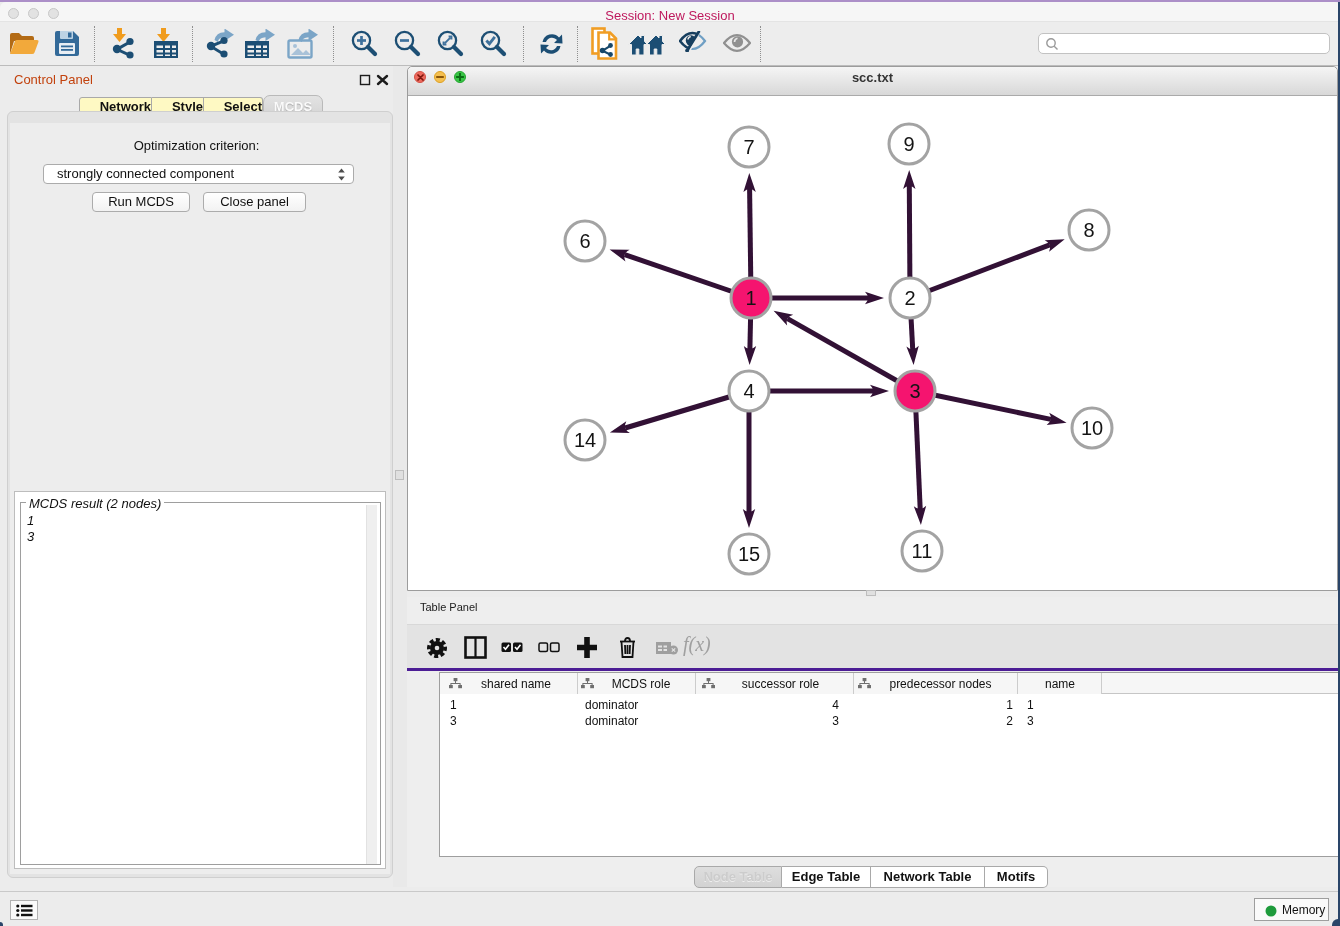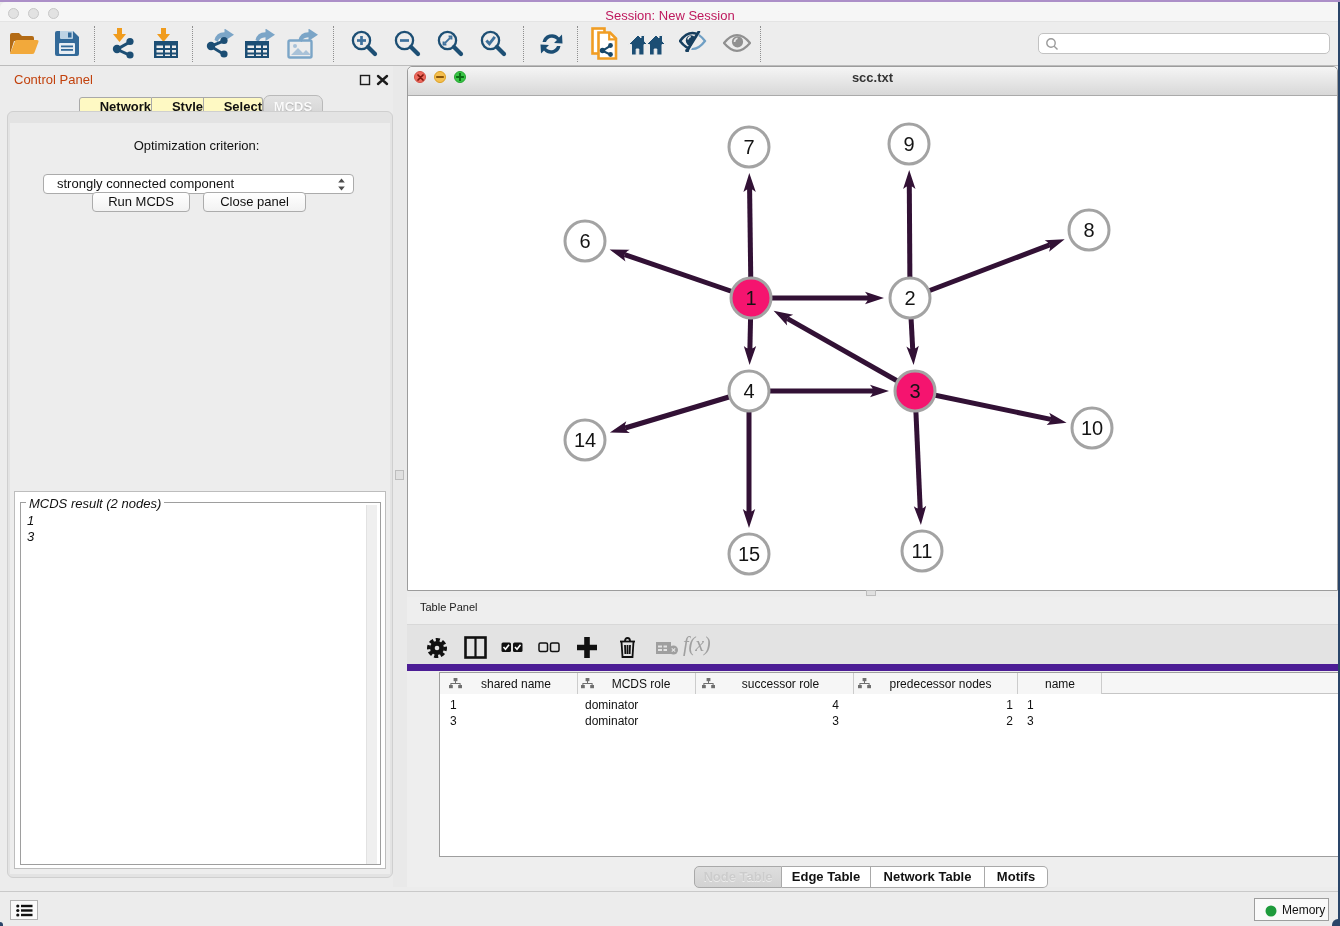--- a/index.html
+++ b/index.html
@@ -23,21 +23,21 @@
 #searchbox { position:absolute; left:1038px; top:11px; width:292px; height:21px; background:#fff; border:1px solid #c2c2c2; border-radius:5px; }
 
 
 #cpanel { left:0; top:66px; width:393px; height:821px; background:#ececec; }
 #cphead { left:14px; top:6px; font-size:13px; color:#c2410c; }
 .tabseg { position:absolute; top:31px; height:20px; background:#fef9c3; border:1px solid #a9a9a9; font-size:13px; font-weight:bold; color:#111; text-align:right; line-height:18px; }
 #tabMCDS { position:absolute; top:29px; height:24px; background:linear-gradient(#e3e3e3,#d3d3d3); border:1px solid #b9b9b9; border-radius:7px; font-size:13px; font-weight:bold; color:#fbfbfb; text-align:center; line-height:22px; text-shadow:0 1px 1px #aaa; }
 #cpcontent { left:7px; top:45px; width:386px; height:767px; background:#e3e3e3; border:1px solid #cfcfcf; border-radius:6px; }
 #cpinner { left:10px; top:57px; width:380px; height:751px; background:#ededed; }
 #optlabel { left:0; top:72px; width:393px; text-align:center; font-size:13px; color:#111; }
-#combo { left:43px; top:108px; width:311px; height:20px; background:#fff; border:1px solid #ababab; border-radius:4px; font-size:13px; color:#111; line-height:18px; padding-left:13px; }
+#combo { left:43px; top:98px; width:311px; height:20px; background:#fff; border:1px solid #ababab; border-radius:4px; font-size:13px; color:#111; line-height:18px; padding-left:13px; }
 .btn { position:absolute; top:126px; height:20px; background:linear-gradient(#ffffff,#f2f2f2); border:1px solid #acacac; border-radius:4px; font-size:13px; color:#111; text-align:center; line-height:18px; }
 #mcdsbox { left:14px; top:425px; width:372px; height:378px; background:#fff; border:1px solid #bdbdbd; }
 #mcdsborder { left:5px; top:10px; width:361px; height:363px; border:1px solid #9e9e9e;font-style:italic; }
 #mcdslabel { left:5px; top:-7px; background:#fff; font-size:13px; color:#111; padding:0 3px; }
 .mcdsitem { position:absolute; left:6px; font-size:13px; color:#111; }
 #mcdsscroll { left:345px; top:2px; width:11px; height:359px; background:#efefef; border-left:1px solid #e2e2e2; }
 
 
 #vdivider { left:393px; top:66px; width:14px; height:821px; background:#e9e9e9; }
 #vgrip { left:395px; top:470px; width:9px; height:10px; background:#e0e0e0; border:1px solid #bdbdbd; }
@@ -45,21 +45,21 @@
 
 
 #netwin { left:407px; top:66px; width:931px; height:525px; background:#fff; border:1px solid #9c9c9c; border-radius:5px 5px 0 0; }
 #nettitle { left:0; top:0; width:929px; height:29px; background:linear-gradient(#f5f5f5,#d8d8d8); border-bottom:1px solid #aaaaaa; border-radius:5px 5px 0 0; }
 #nettext { left:0; top:3px; width:929px; text-align:center; font-size:13px; font-weight:700; color:#343434; }
 .tfl { position:absolute; top:4px; width:12px; height:12px; border-radius:50%; }
 
 
 #tpanel { left:407px; top:597px; width:933px; height:290px; background:#eeeeee; }
 #tphead { left:13px; top:4px; font-size:11px; color:#1c1c1c; }
-#tptoolbar { left:0; top:27px; width:933px; height:47px; background:#e3e3e3; border-top:1px solid #d8d8d8; border-bottom:7px solid #4c1d95; }
+#tptoolbar { left:0; top:27px; width:933px; height:47px; background:#e3e3e3; border-top:1px solid #d8d8d8; border-bottom:3px solid #4c1d95; }
 #ttable { left:8px; top:75px; width:911px; height:185px; background:#fff; border:1px solid #9e9e9e; font-size:12px;margin-left:24px; }
 .th { position:absolute; top:0; height:21px; border-right:1px solid #cccccc; background:#f6f6f6; }
 .thlab { position:absolute; top:4px; width:100%; text-align:center; font-size:12px; color:#111; }
 .cell { position:absolute; font-size:12px; color:#111; }
 .tabseg2 { position:absolute; top:269px; height:22px; background:#fff; border:1px solid #a9a9a9; font-size:13px; font-weight:bold; color:#111; text-align:center; line-height:20px; }
 
 
 #statusbar { left:0; top:891px; width:1340px; height:35px; background:#ececec; border-top:1px solid #c9c9c9; }
 #listbtn { left:10px; top:8px; width:28px; height:20px; background:#fafafa; border:1px solid #b2b2b2; }
 #membtn { left:1254px; top:6px; width:75px; height:23px; background:#fafafa; border:1px solid #9e9e9e; font-size:12px; color:#111; }

